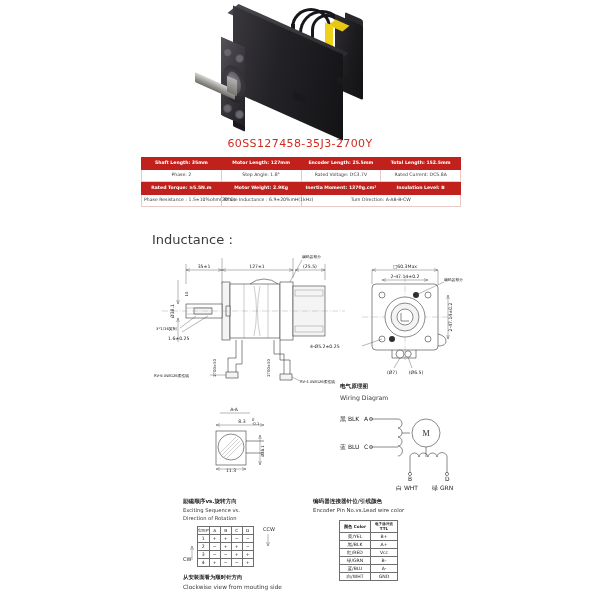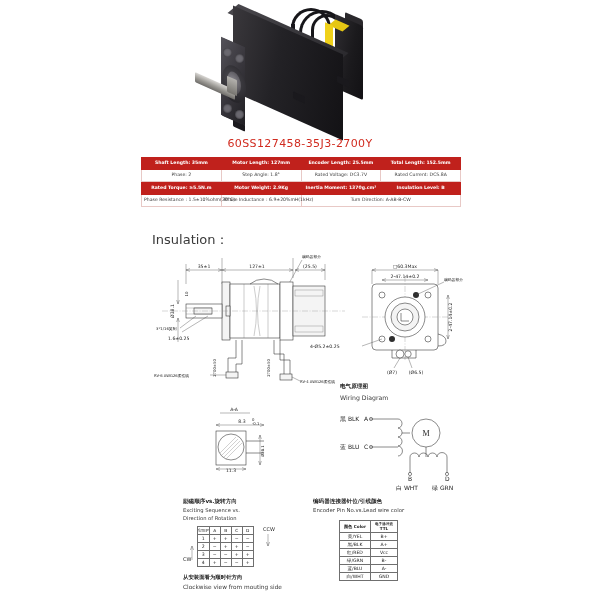--- a/index.html
+++ b/index.html
@@ -379,21 +379,21 @@
       <td>Insulation Level: B</td>
     </tr>
     <tr class="white">
       <td>Phase Resistance：1.5±10%ohm(20°C)</td>
       <td>Phase Inductance：6.9±20%mH(1kHz)</td>
       <td colspan="2">Turn Direction: A-AB-B-CW</td>
     </tr>
   </tbody>
 </table>
 
-<div id="dimension-heading">Insulation：</div>
+<div id="dimension-heading">Inductance：</div>
 
 <div id="drawing-area">
 <svg width="330" height="345" viewBox="0 0 330 345" xmlns="http://www.w3.org/2000/svg">
 
   <g>
     <line class="dim-line" x1="36" y1="14" x2="36" y2="34"></line>
     <line class="dim-line" x1="72" y1="8" x2="72" y2="34"></line>
     <line class="dim-line" x1="143" y1="8" x2="143" y2="28"></line>
     <line class="dim-line" x1="175" y1="14" x2="175" y2="30"></line>
 

